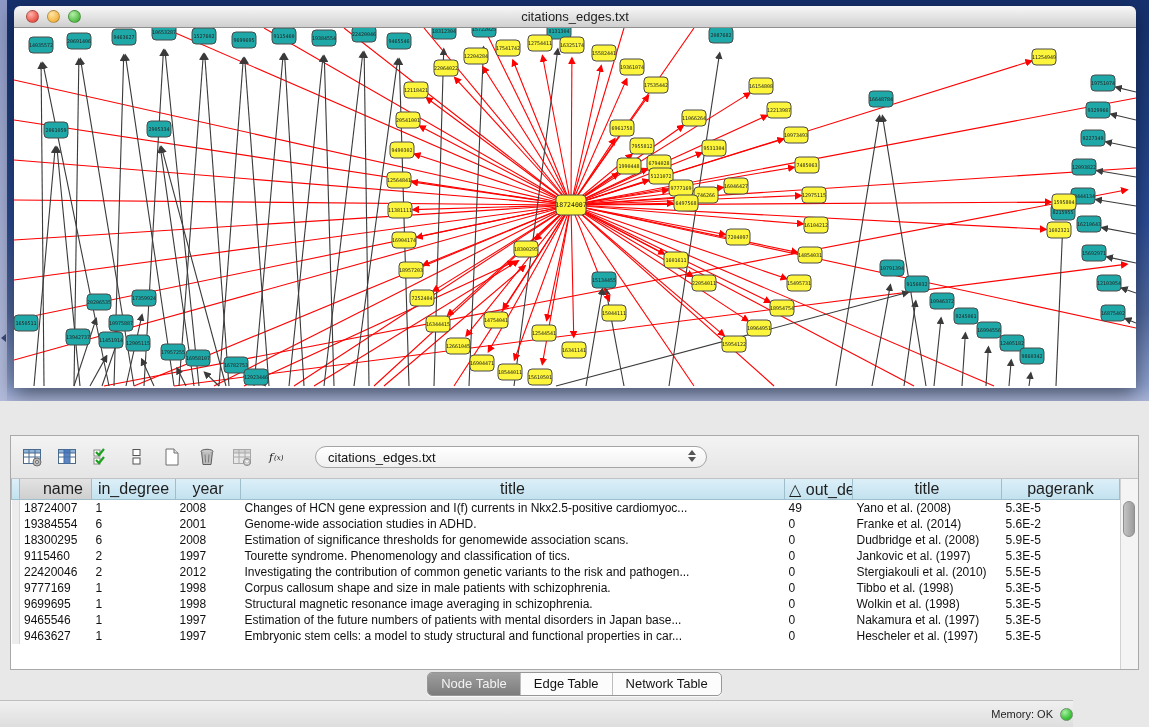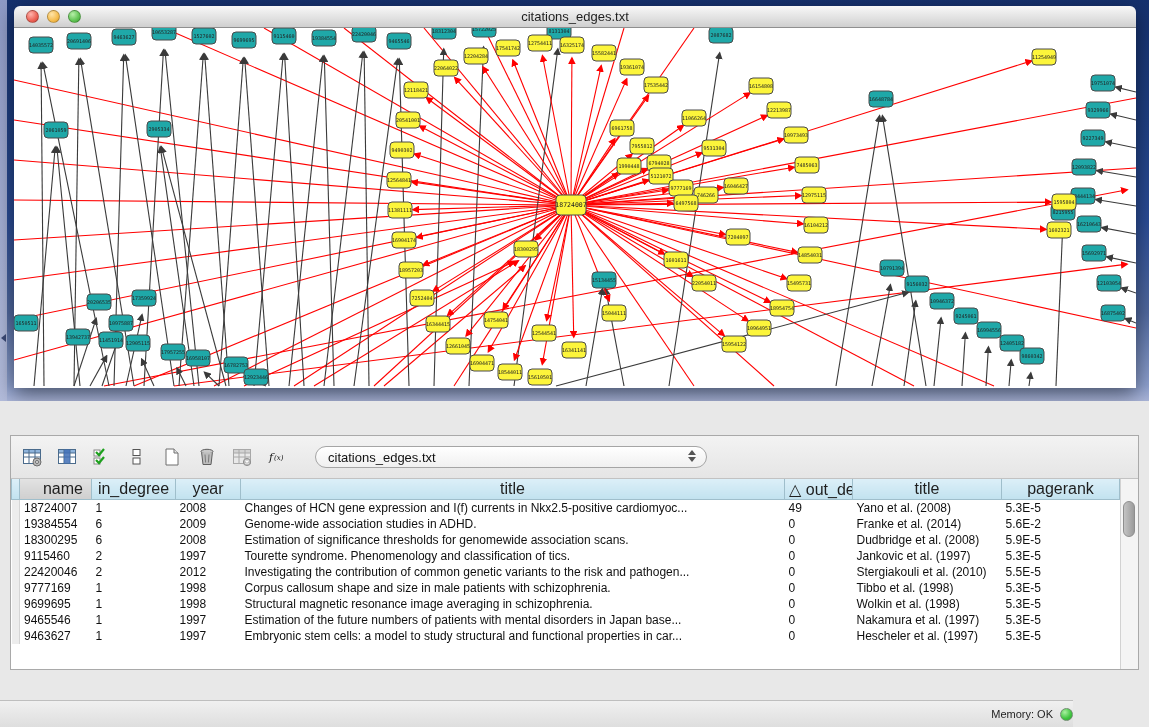--- a/index.html
+++ b/index.html
@@ -767,21 +767,21 @@
               <td>2008</td>
               <td>Changes of HCN gene expression and I(f) currents in Nkx2.5-positive cardiomyoc...</td>
               <td>49</td>
               <td>Yano et al. (2008)</td>
               <td>5.3E-5</td>
             </tr>
             <tr>
               <td class="gutter"></td>
               <td>19384554</td>
               <td>6</td>
-              <td>2009</td>
+              <td>2001</td>
               <td>Genome-wide association studies in ADHD.</td>
               <td>0</td>
               <td>Franke et al. (2014)</td>
               <td>5.6E-2</td>
             </tr>
             <tr>
               <td class="gutter"></td>
               <td>18300295</td>
               <td>6</td>
               <td>2008</td>
@@ -850,17 +850,24 @@
               <td>Hescheler et al. (1997)</td>
               <td>5.3E-5</td>
             </tr>
           </tbody>
       </table>
       <div class="vscroll">
         <div class="vthumb"></div>
       </div>
     </div>
   </div>
+  <div class="tabs-row">
+    <div class="seg" id="tabs">
+        <div class="seg-btn active">Node Table</div>
+        <div class="seg-btn">Edge Table</div>
+        <div class="seg-btn">Network Table</div>
+      </div>
+  </div>
   <div class="status-bar">
     <span>Memory: OK</span>
     <span class="memdot"></span>
   </div>
 </div>
 
 </body></html>

